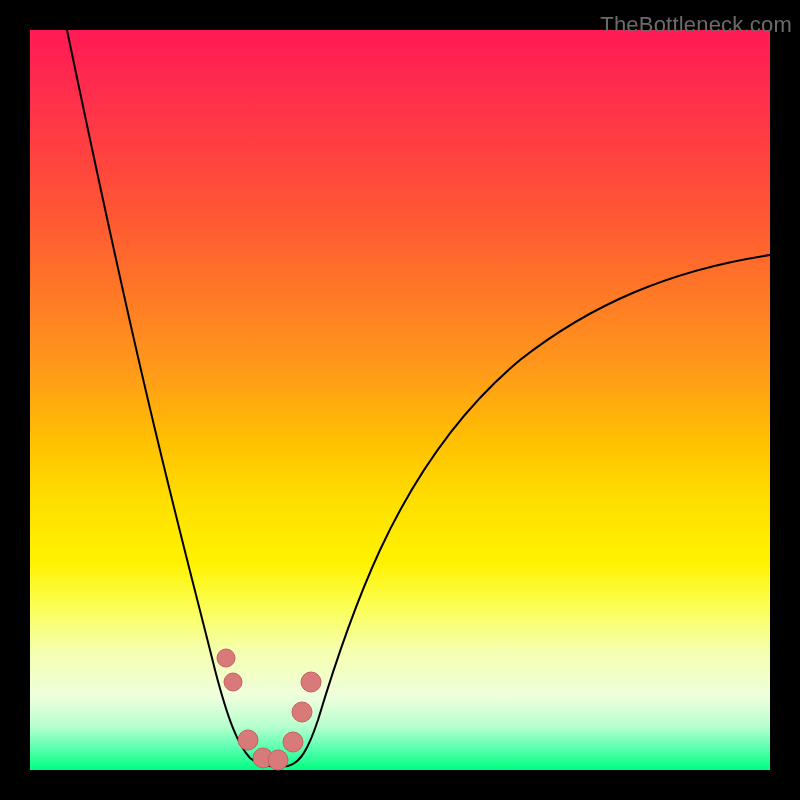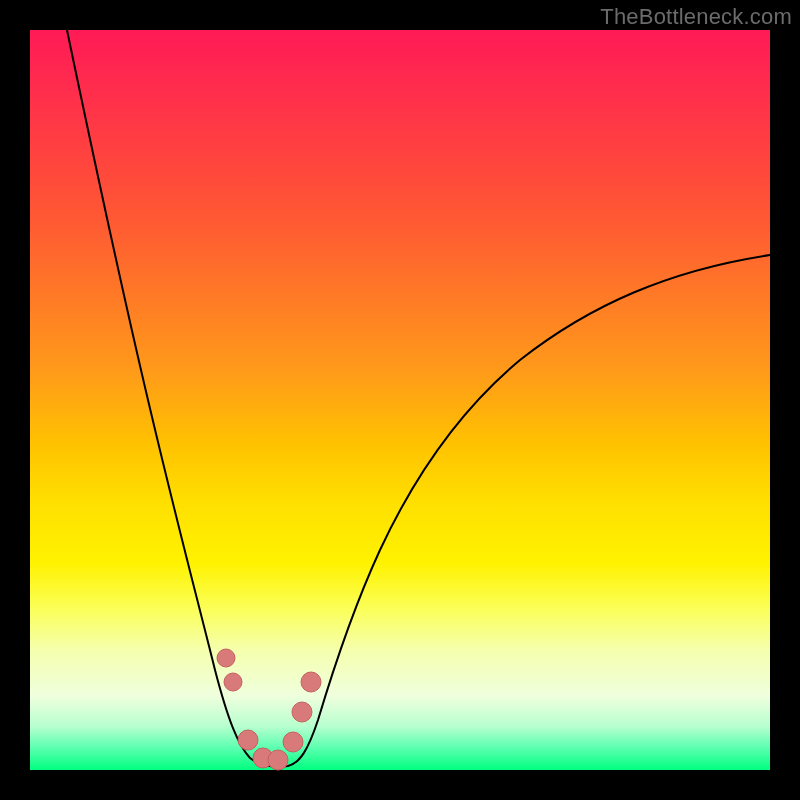--- a/index.html
+++ b/index.html
@@ -38,21 +38,21 @@
       #fbff55 78%,
       #f5ffb0 84%,
       #efffdd 90%,
       #b9ffcf 94%,
       #5cffb0 97%,
       #00ff80 100%
     );
   }
   .watermark {
     position: absolute;
-    top: 4px;
+    top: 12px;
     right: 8px;
     color: #6b6b6b;
     font-size: 22px;
     font-weight: 400;
     letter-spacing: 0.2px;
     z-index: 5;
   }
   svg.curve {
     position: absolute;
     left: 0;

